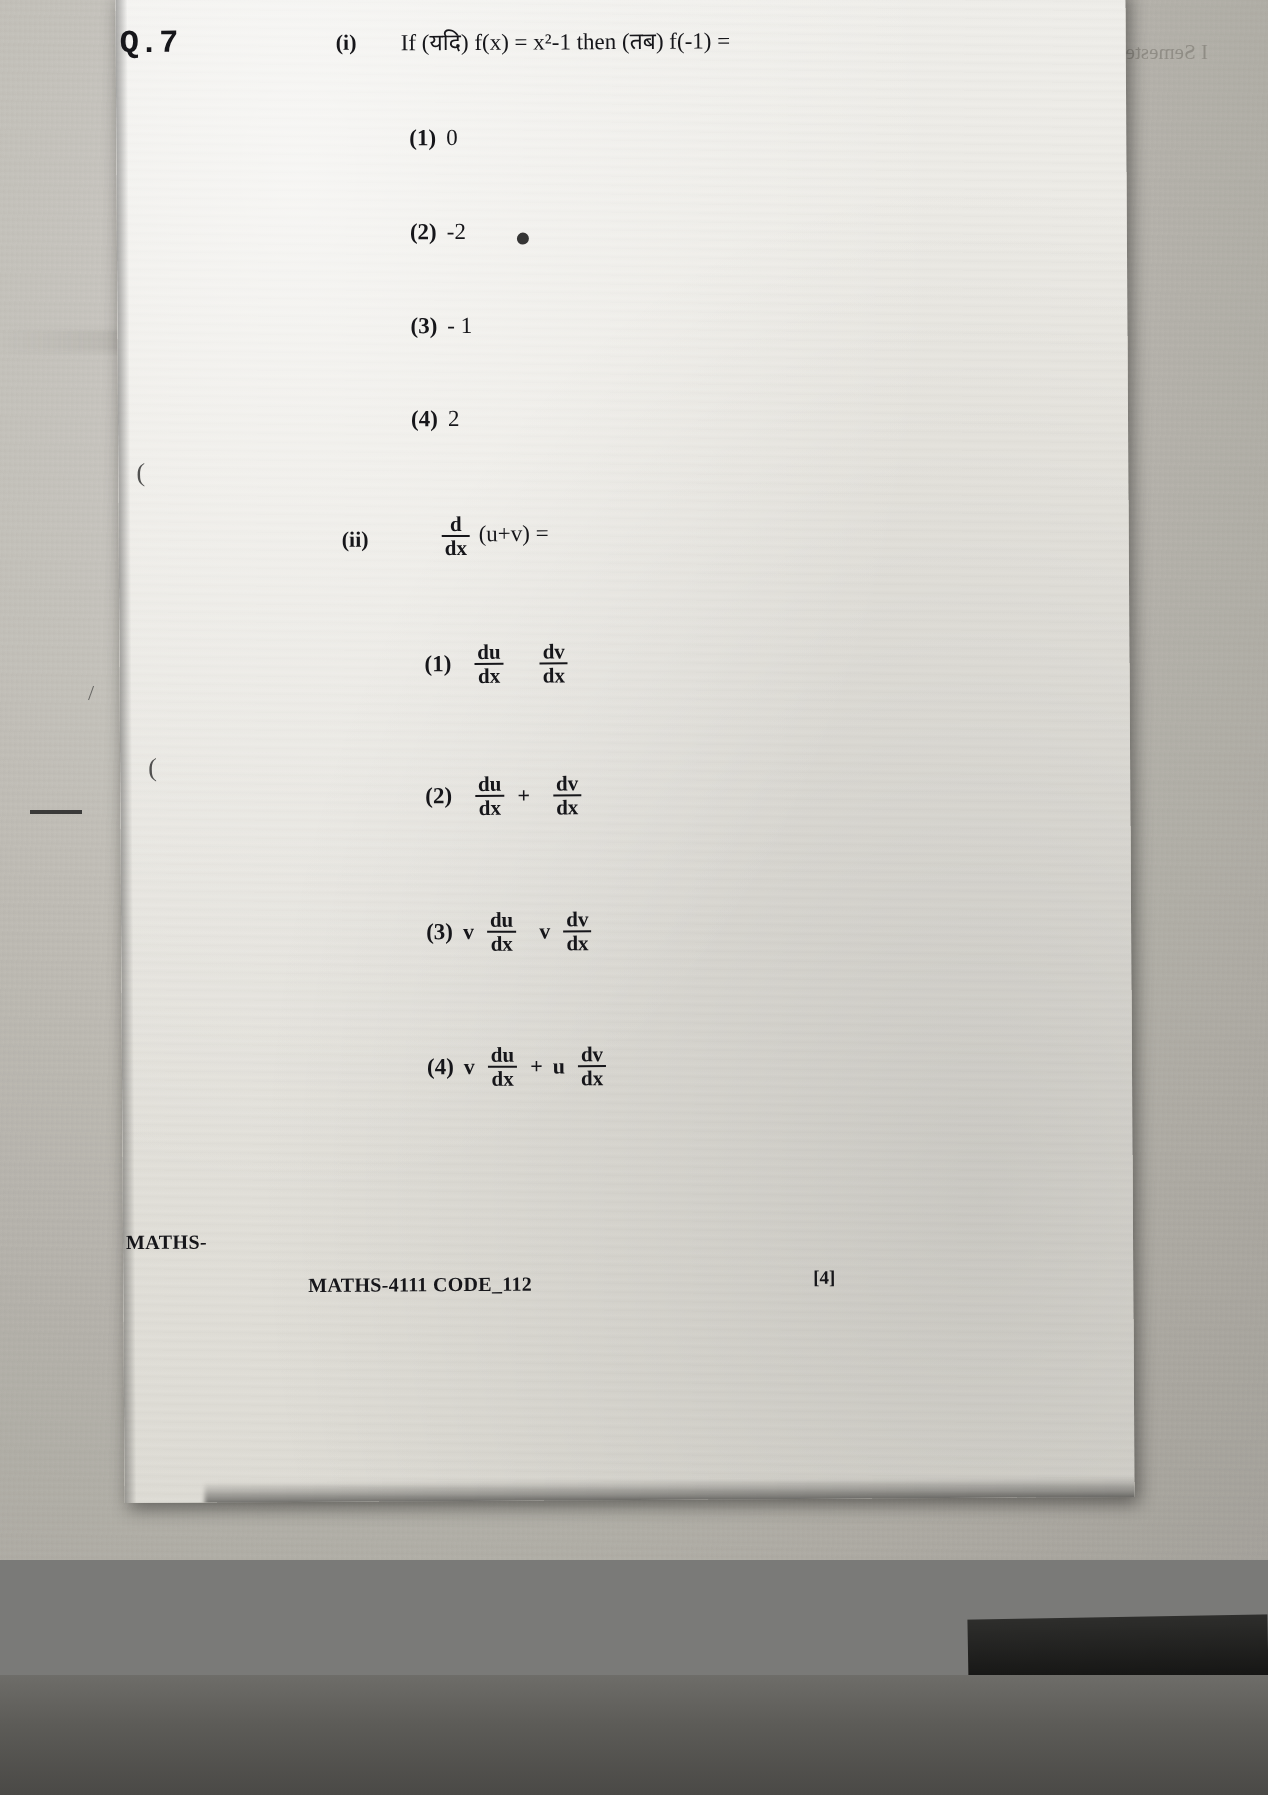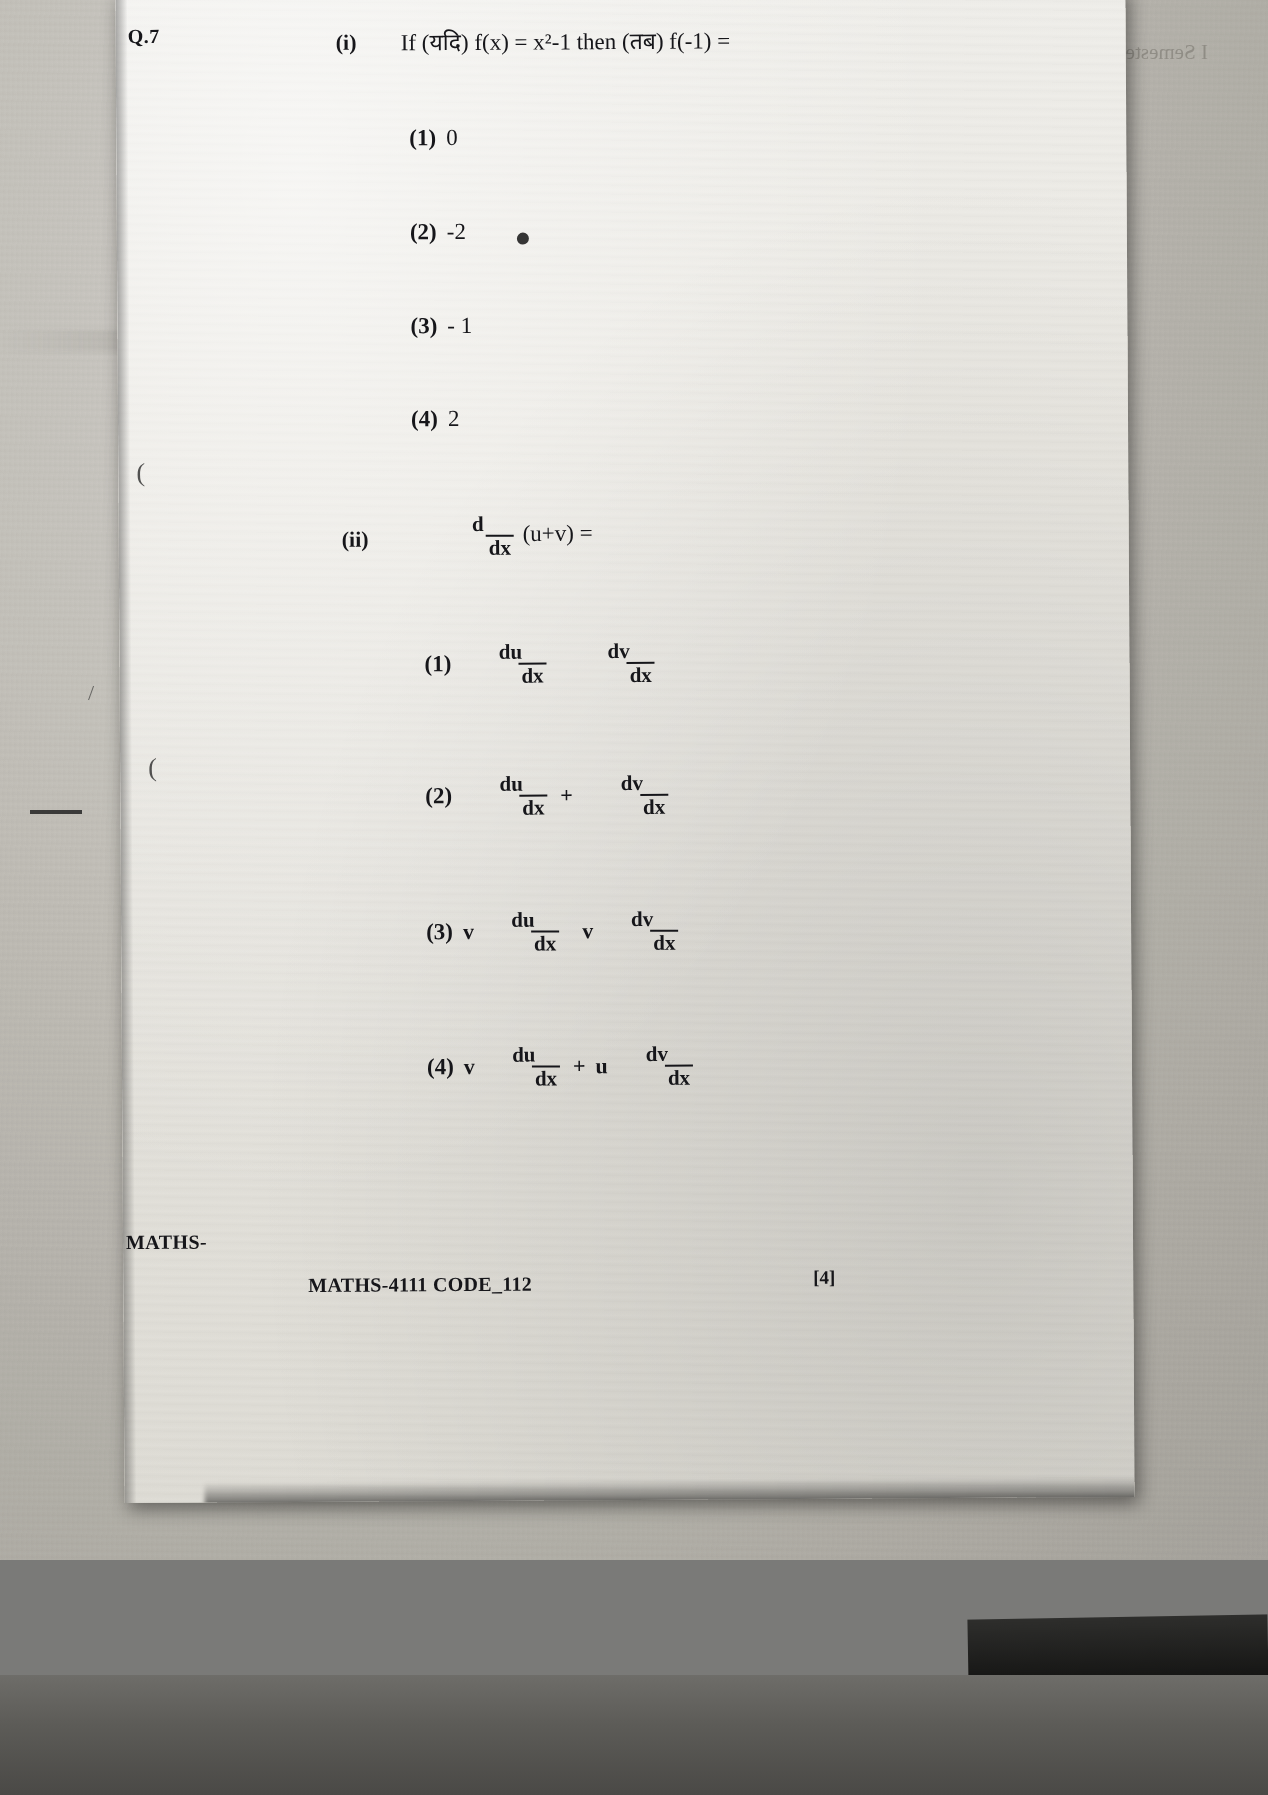--- a/index.html
+++ b/index.html
@@ -116,25 +116,26 @@
 
   
   .content {
     position: absolute;
     left: 0; top: 0;
     width: 1010px; height: 1510px;
     color: #16161a;
   }
   .qno {
     position: absolute;
-    left: 12px;
+    left: 4px;
     top: 32px;
-    font-size: 20px;
+    font-size: 32px;
     font-weight: bold;
     letter-spacing: .5px;
+    font-family: Liberation Mono, monospace;
   }
   .part {
     position: absolute;
     font-size: 22px;
     font-weight: bold;
   }
   .stem {
     position: absolute;
     font-size: 23px;
     white-space: nowrap;
@@ -154,21 +155,21 @@
     display: inline-flex;
     flex-direction: column;
     align-items: center;
     vertical-align: middle;
     font-size: 21px;
     font-weight: bold;
     line-height: 1.05;
     margin: 0 3px;
   }
   .frac .num { padding: 0 3px; }
-  .frac .den { padding: 0 3px; border-top: 2px solid #16161a; margin-left: 44px; }
+  .frac .den { padding: 0 3px; border-top: 2px solid #16161a; }
 
   .inline-var { font-weight: bold; font-size: 22px; }
 
   .dot-mark {
     position: absolute;
     left: 400px;
     top: 242px;
     width: 12px; height: 12px;
     background: #141414;
     border-radius: 50%;

